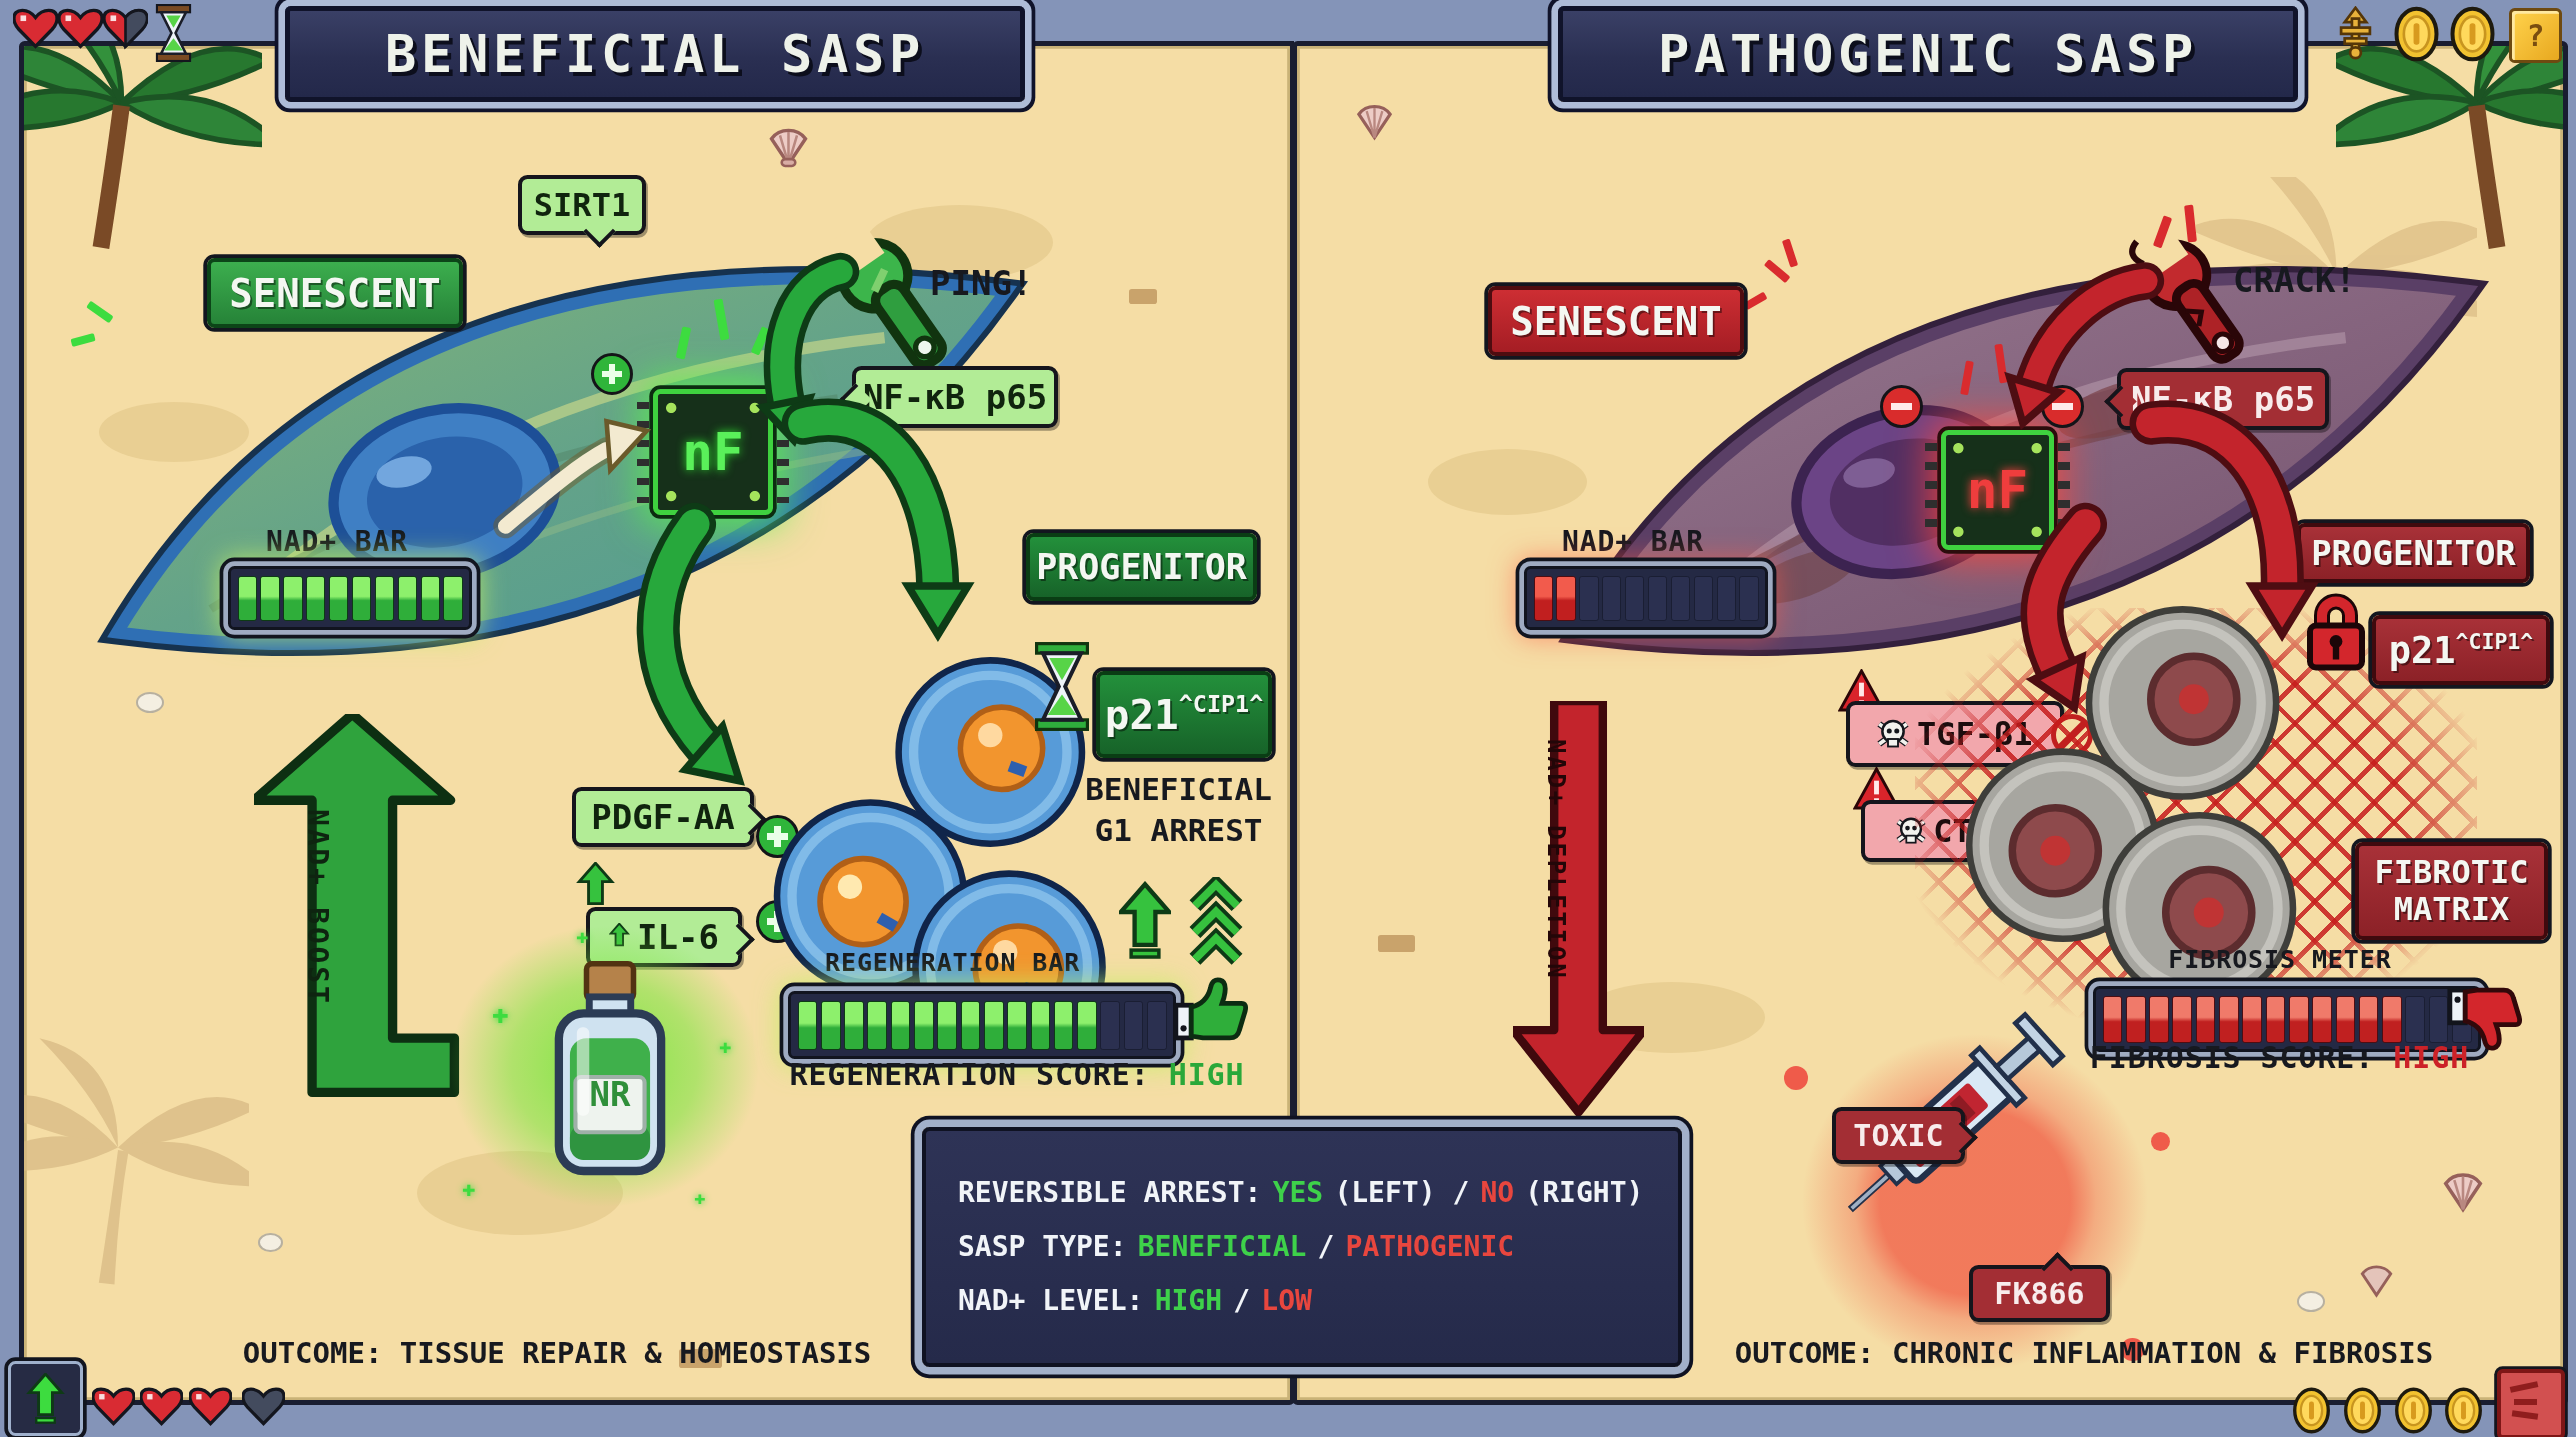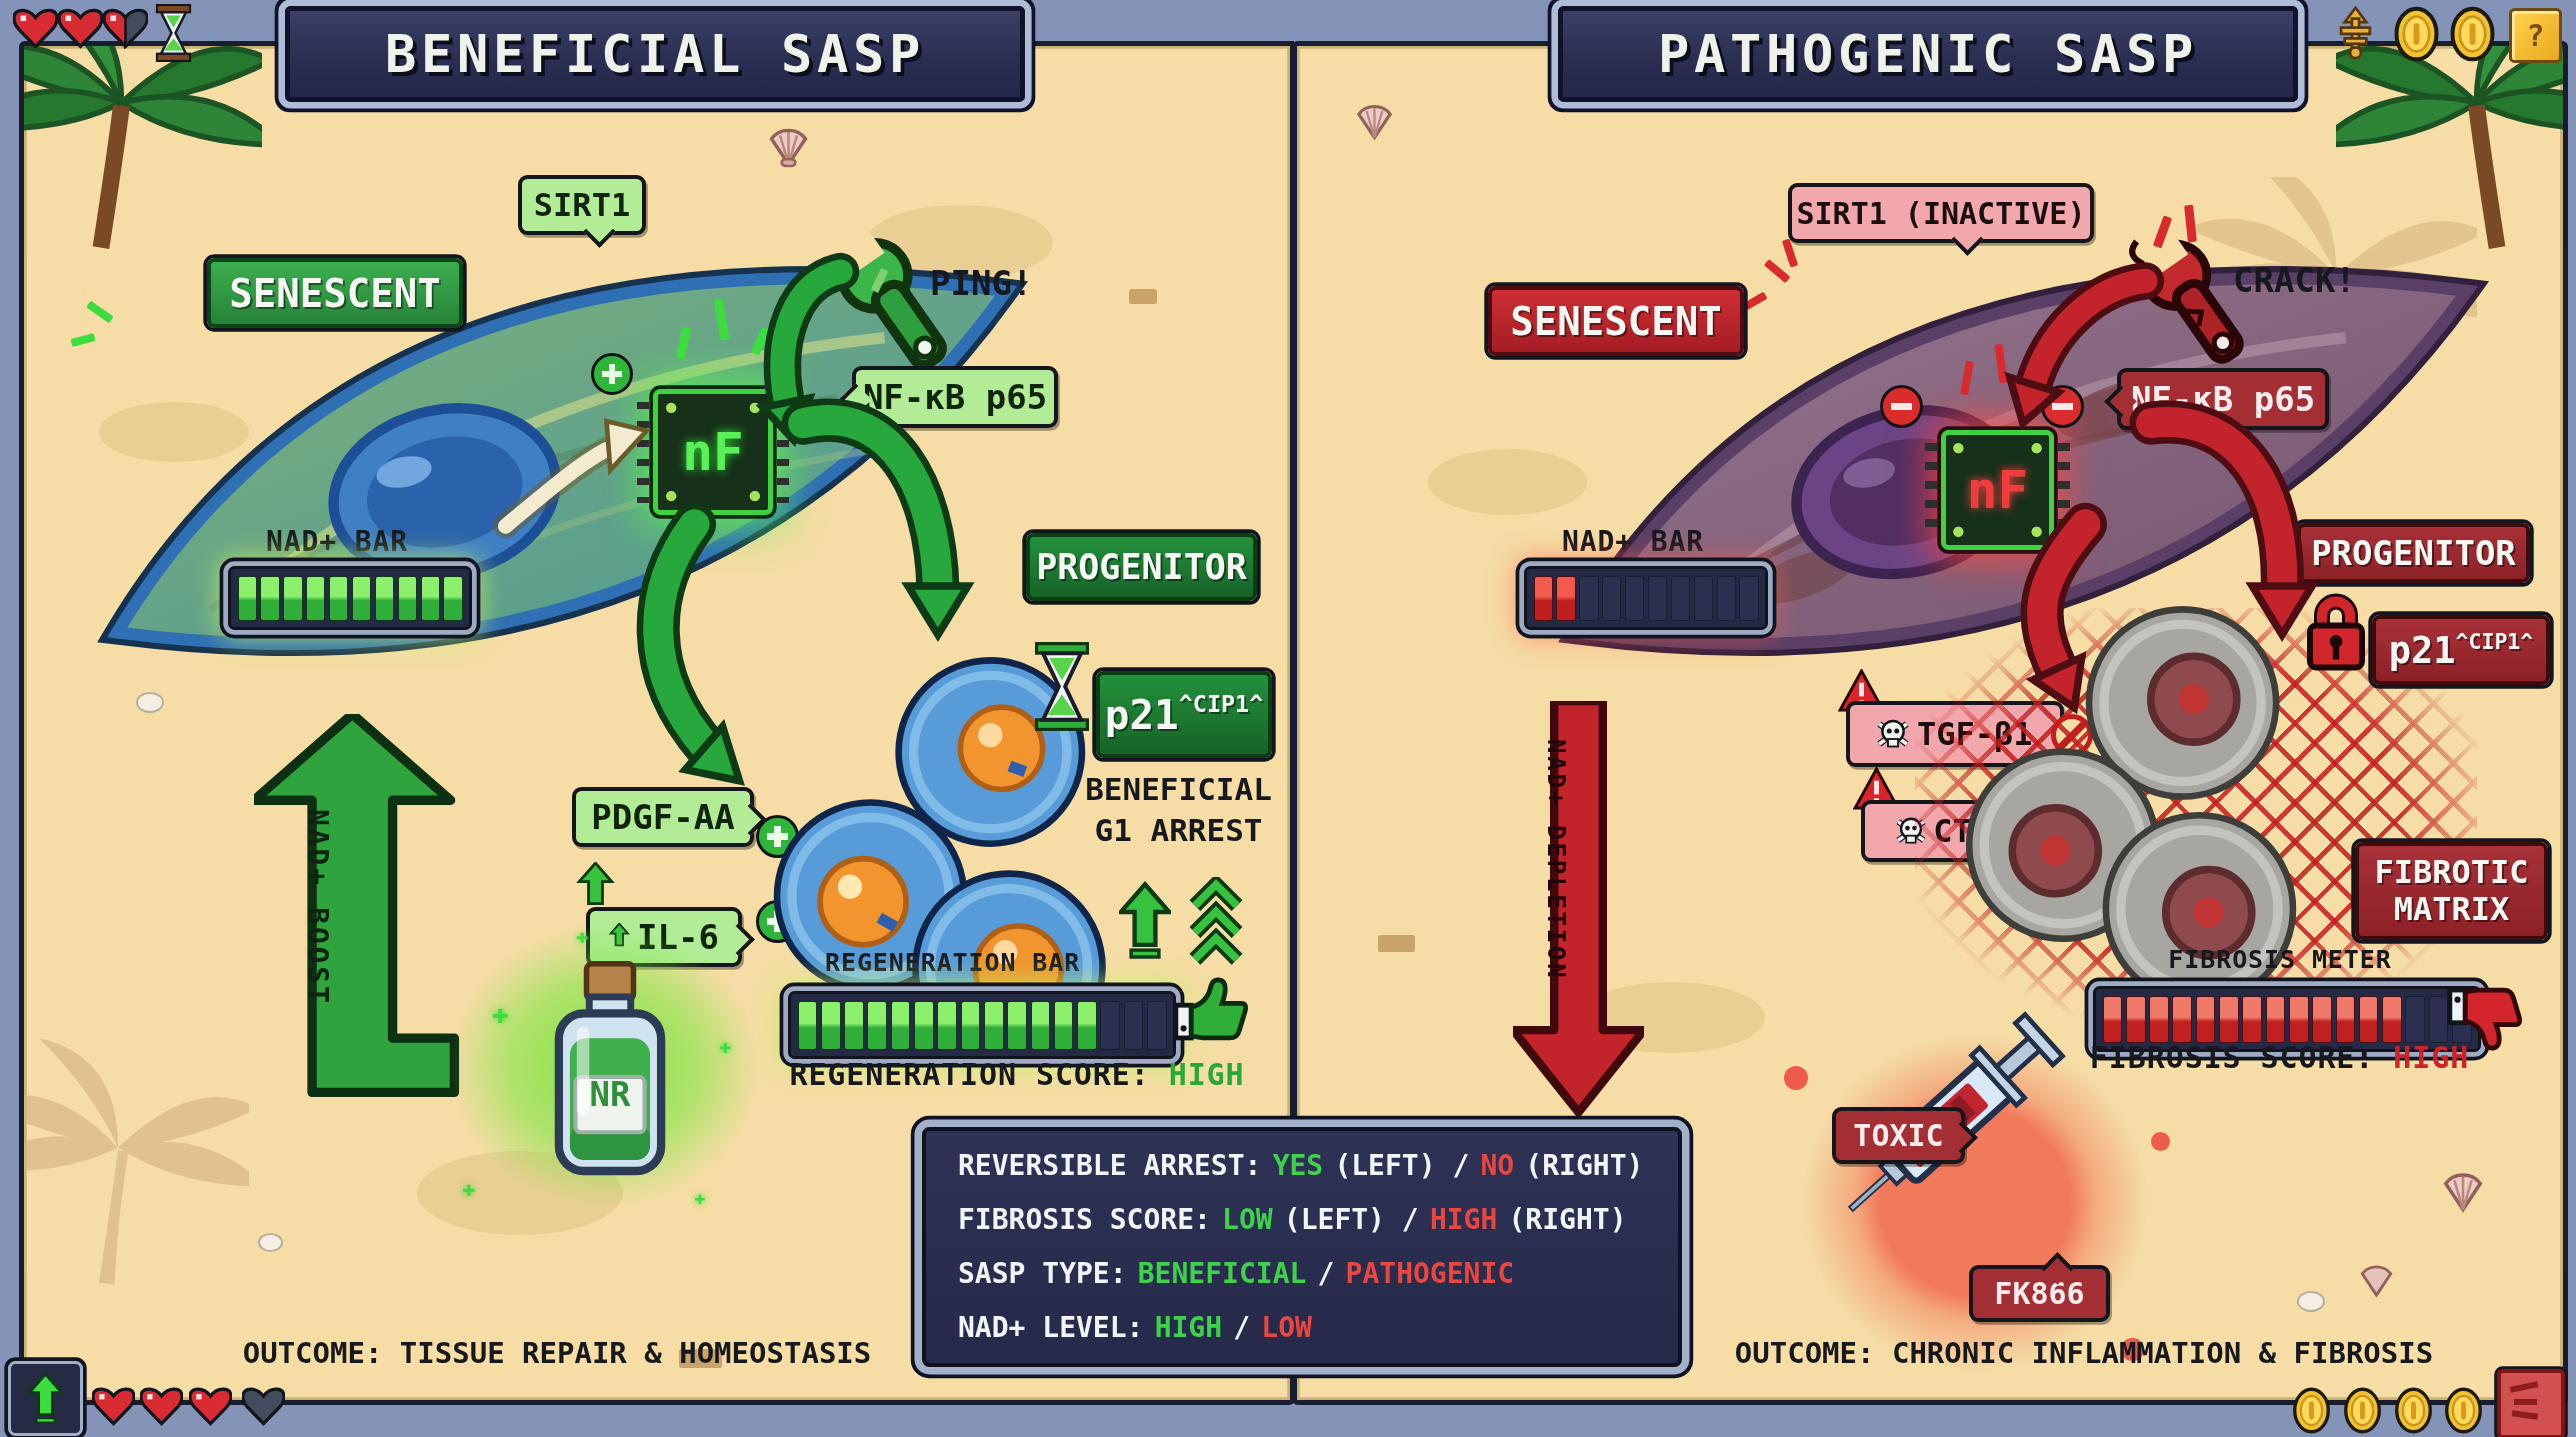--- a/index.html
+++ b/index.html
@@ -405,23 +405,20 @@
         <ellipse cx="376" cy="302" rx="28" ry="15" fill="#8a6aa0" opacity=".8"></ellipse>
       </g>
     </svg>
     <div class="spark-red" style="left:466px;top:221px;width:28px;height:8.4px;transform:rotate(40deg)"></div>
     <div class="spark-red" style="left:489px;top:193px;width:8.4px;height:28px;transform:rotate(-18deg)"></div>
     <div class="spark-red" style="left:447px;top:251px;width:22.5px;height:7.5px;transform:rotate(-30deg)"></div>
 
     <div class="badge bg-red" style="left:191px;top:240px;width:248px;height:62px">
       <span class="px" style="font-size:39px">SENESCENT</span>
     </div>
-    <div class="bubble bub-pink t-down" style="left:491px;top:137px;width:298px;height:52px">
-      <span class="px" style="font-size:30px">SIRT1 (INACTIVE)</span>
-    </div>
 
     <div class="chip chip-red pins" style="left:644px;top:384px;width:103px;height:110px">
       <span class="px">nF</span>
     </div>
     <div class="circ minus" style="left:583px;top:339px;width:37px;height:37px"></div>
     <div class="circ minus" style="left:744px;top:339px;width:37px;height:37px"></div>
     <div class="spark-red" style="left:666px;top:315px;width:8.4px;height:34px;transform:rotate(10deg)"></div>
     <div class="spark-red" style="left:700px;top:298px;width:8.4px;height:39px;transform:rotate(-8deg)"></div>
 
     <svg class="abs" style="left:822px;top:187px;width:159px;height:150px" viewBox="0 0 120 120">
@@ -734,23 +731,20 @@
     <i style="left:9.4px;top:11.2px;width:28px;height:5.6px;transform:rotate(-12deg)"></i>
     <i style="left:13px;top:26px;width:22.5px;height:5.6px"></i>
     <i style="left:11.2px;top:39px;width:26px;height:5.6px;transform:rotate(8deg)"></i>
   </div>
 
   <div id="info-panel">
     <div class="info-row px">
       <span>REVERSIBLE ARREST:</span><span class="good">YES</span><span>(LEFT) /</span><span class="bad">NO</span><span>(RIGHT)</span>
     </div>
     <div class="info-row px">
-      <span>FIBROSIS SCORE:</span><span class="good">LOW</span><span>(LEFT) /</span><span class="bad">HIGH</span><span>(RIGHT)</span>
-    </div>
-    <div class="info-row px">
       <span>SASP TYPE:</span><span class="good">BENEFICIAL</span><span>/</span><span class="bad">PATHOGENIC</span>
     </div>
     <div class="info-row px">
       <span>NAD+ LEVEL:</span><span class="good">HIGH</span><span>/</span><span class="bad">LOW</span>
     </div>
   </div>
 
 </div>
 
 

